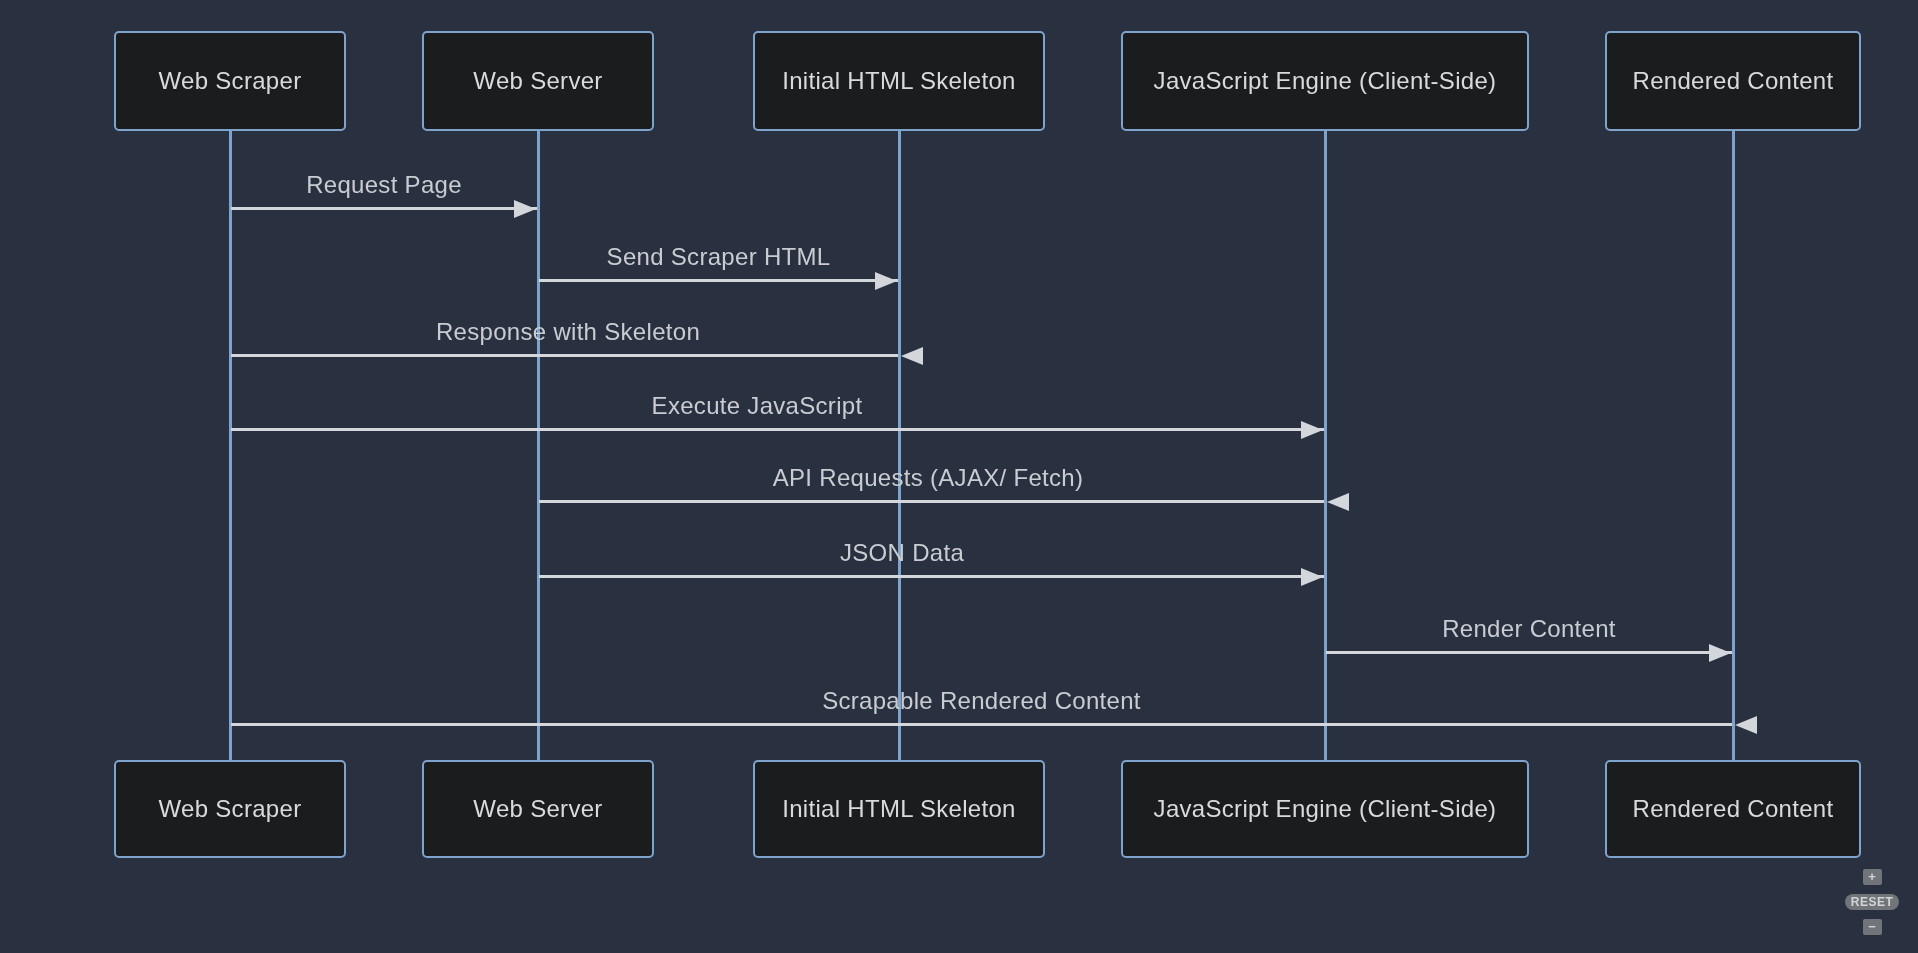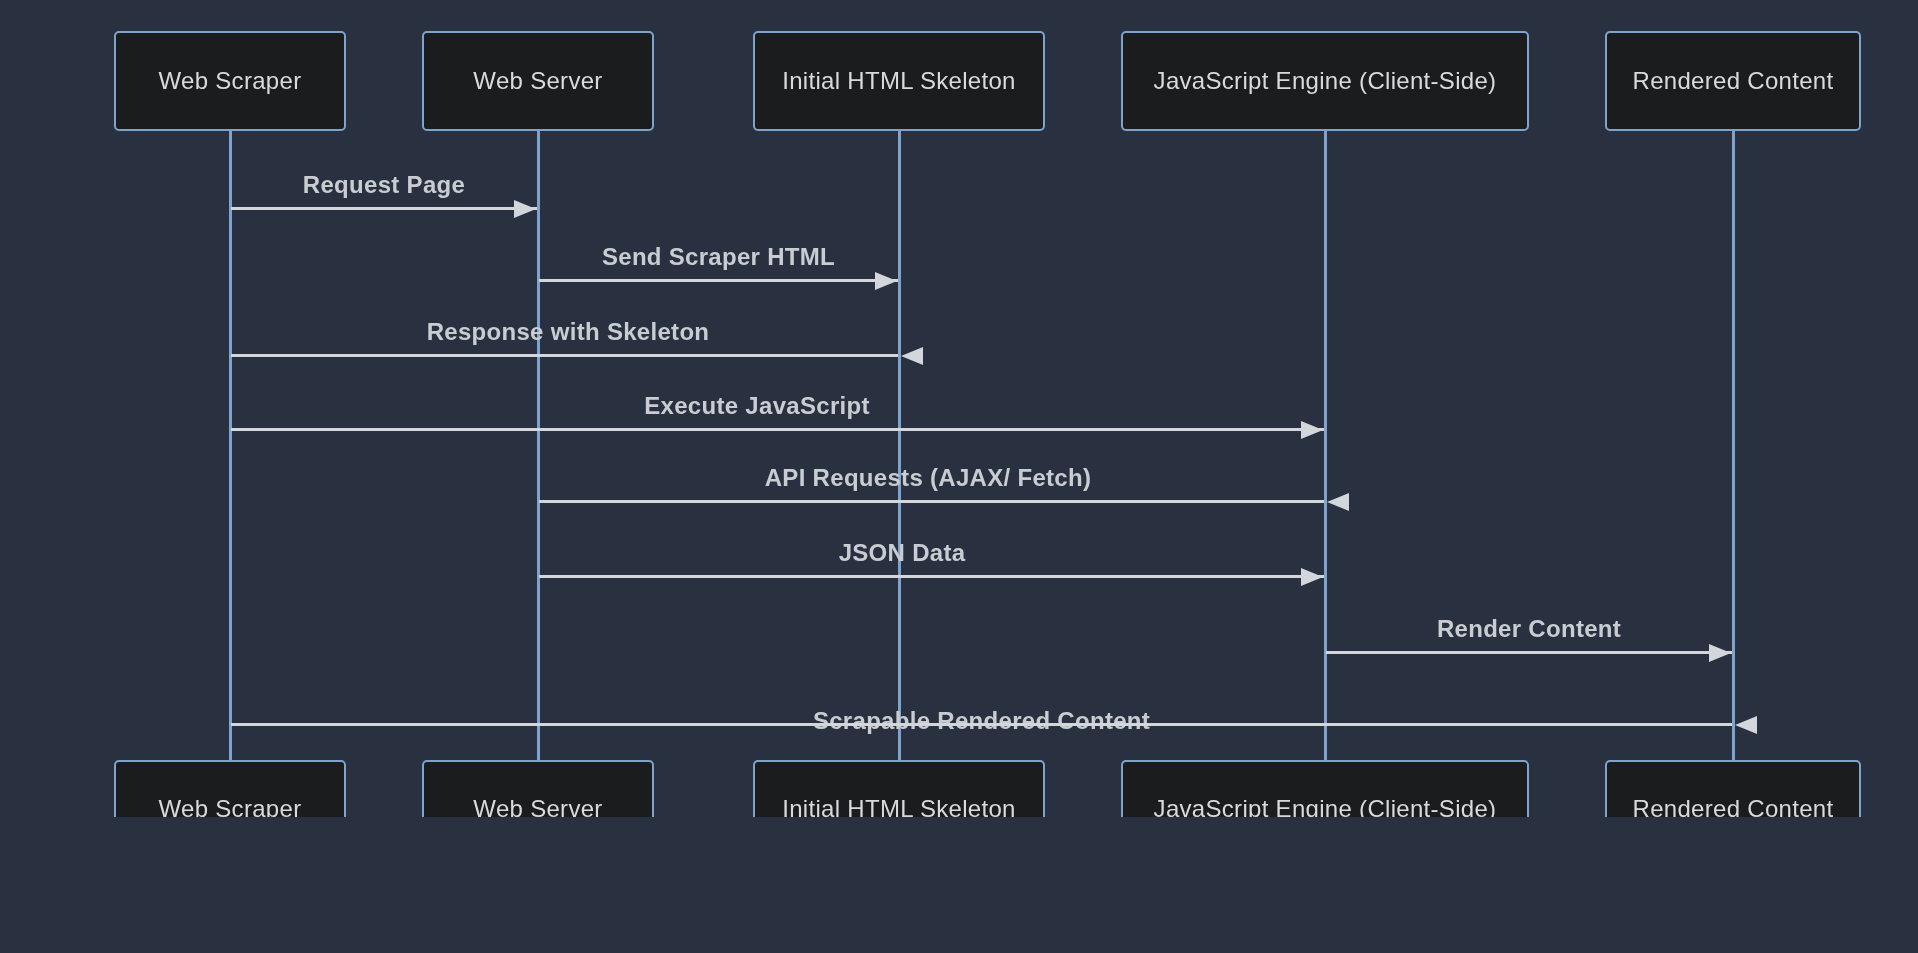--- a/index.html
+++ b/index.html
@@ -15,21 +15,21 @@
     --btn-text:#d2d4d6;
   }
   html,body{margin:0;padding:0;}
   body{
     background:var(--bg);
     font-family:"Liberation Sans","DejaVu Sans",sans-serif;
   }
   .stage{
     position:relative;
     width:1918px;
-    height:817px;
+    height:953px;
     background:var(--bg);
     overflow:hidden;
   }
   .actor-box{
     position:absolute;
     box-sizing:border-box;
     background:var(--actor-fill);
     border:2px solid var(--actor-border);
     border-radius:5px;
     color:var(--actor-text);
@@ -47,21 +47,20 @@
   }
   .msg-label{
     position:absolute;
     transform:translateX(-50%);
     color:var(--msg-text);
     font-size:24px;
     letter-spacing:0.3px;
     height:32px;
     line-height:32px;
     white-space:nowrap;
-    font-weight:bold;
   }
   .msg-line{
     position:absolute;
     height:3px;
     background:var(--arrow);
   }
   .msg-head{
     position:absolute;
     width:0;height:0;
     border-top:9px solid transparent;
@@ -135,21 +134,21 @@
       <div class="msg-head dir-right" style="left: 1301px; top: 420.5px;"></div>
       <div class="msg-label" style="left: 928px; top: 462px;">API Requests (AJAX/ Fetch)</div>
       <div class="msg-line" style="left: 539px; top: 500px; width: 785px;"></div>
       <div class="msg-head dir-left" style="left: 1327px; top: 492.5px;"></div>
       <div class="msg-label" style="left: 902px; top: 537px;">JSON Data</div>
       <div class="msg-line" style="left: 539px; top: 575px; width: 785px;"></div>
       <div class="msg-head dir-right" style="left: 1301px; top: 567.5px;"></div>
       <div class="msg-label" style="left: 1529px; top: 613px;">Render Content</div>
       <div class="msg-line" style="left: 1326px; top: 651px; width: 406px;"></div>
       <div class="msg-head dir-right" style="left: 1709px; top: 643.5px;"></div>
-      <div class="msg-label" style="left: 981.5px; top: 685px; margin-top: 20px;">Scrapable Rendered Content</div>
+      <div class="msg-label" style="left: 981.5px; top: 685px;">Scrapable Rendered Content</div>
       <div class="msg-line" style="left: 231px; top: 723px; width: 1501px;"></div>
       <div class="msg-head dir-left" style="left: 1735px; top: 715.5px;"></div>
     </div>
 
   <div class="zoom-controls">
     <button class="zoom-btn">+</button>
     <button class="zoom-btn reset">RESET</button>
     <button class="zoom-btn">−</button>
   </div>
 </div>

